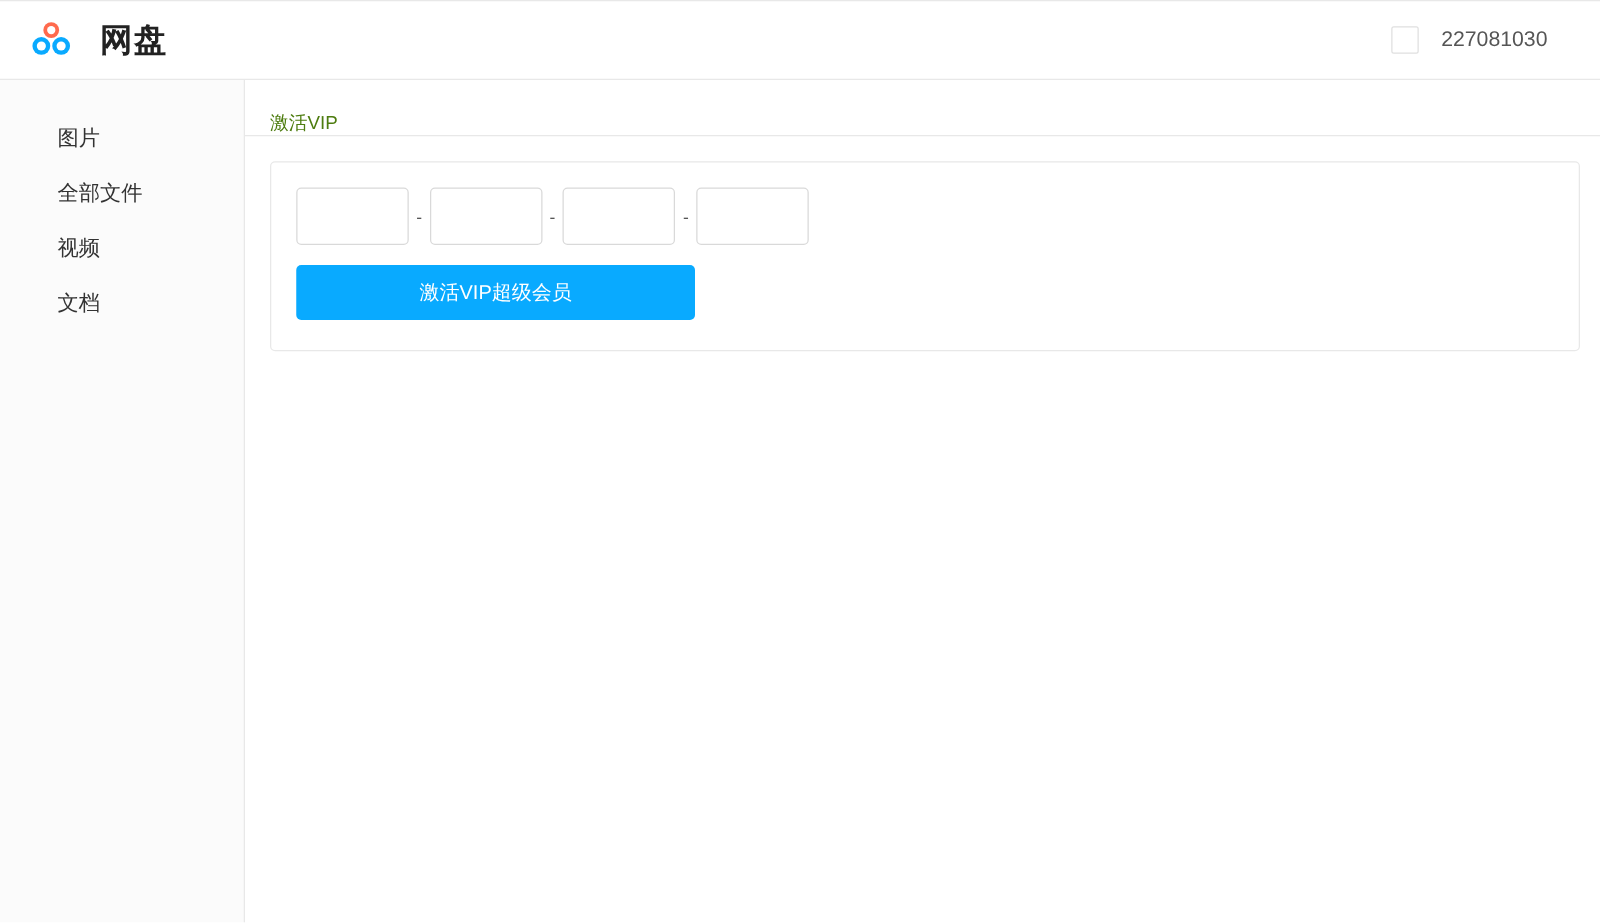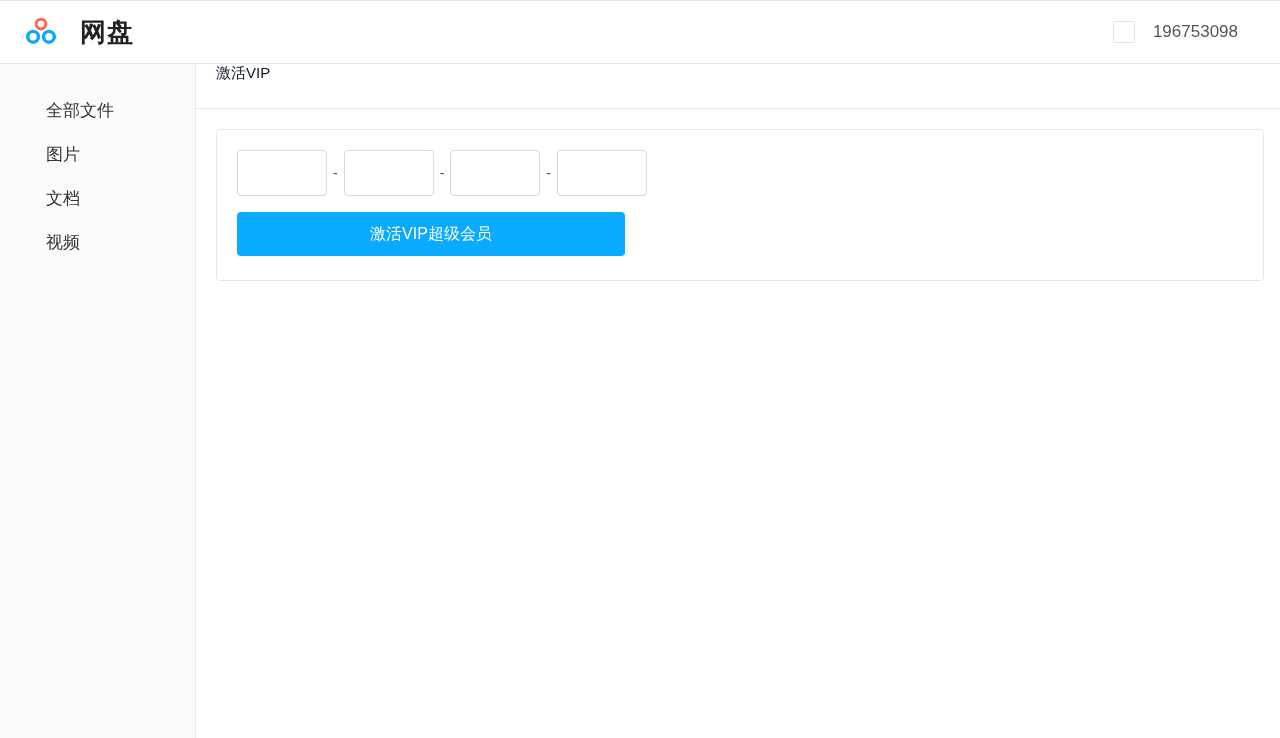--- a/index.html
+++ b/index.html
@@ -76,24 +76,24 @@
     }
     .main {
       flex: 1;
       display: flex;
       flex-direction: column;
     }
     .page-title-bar {
       height: 45px;
       border-bottom: 1px solid #e8e8e8;
       display: flex;
-      align-items: flex-start;
+      align-items: flex-end;
       padding-left: 20px;
       font-size: 15px;
-      color: #0f172a;
+      color: #4d7c0f;
     }
     .content {
       padding: 20px 16px 20px 20px;
     }
     .card {
       border: 1px solid #e8e8e8;
       border-radius: 4px;
       padding: 20px 20px 24px 20px;
     }
     .code-inputs {
@@ -109,21 +109,21 @@
       border-radius: 4px;
       padding: 0 10px;
       font-size: 15px;
       outline: none;
     }
     .code-sep {
       color: #555;
       font-size: 14px;
     }
     .activate-btn {
-      width: 388px;
+      width: 319px;
       height: 44px;
       background: #09aaff;
       color: #fff;
       border: none;
       border-radius: 4px;
       font-size: 16px;
       cursor: pointer;
     }
   </style>
 </head>
@@ -138,37 +138,37 @@
         <circle cx="34" cy="30" r="9" fill="#09aaff"></circle>
         <circle cx="24" cy="14" r="4.2" fill="#fff"></circle>
         <circle cx="14" cy="30" r="4.6" fill="#fff"></circle>
         <circle cx="34" cy="30" r="4.6" fill="#fff"></circle>
       </svg>
     </span>
     <span class="logo-text">网盘</span>
   </div>
   <div class="user-area">
     <span class="avatar"></span>
-    <span>196753098</span>
+    <span>227081030</span>
   </div>
 </div>
 
 <div class="layout">
   <div class="sidebar">
     <div class="sidebar-item">
+      <span>图片</span>
+    </div>
+    <div class="sidebar-item">
       <span>全部文件</span>
     </div>
     <div class="sidebar-item">
-      <span>图片</span>
+      <span>视频</span>
     </div>
     <div class="sidebar-item">
       <span>文档</span>
-    </div>
-    <div class="sidebar-item">
-      <span>视频</span>
     </div>
   </div>
 
   <div class="main">
     <div class="page-title-bar">
       <span>激活VIP</span>
     </div>
     <div class="content">
       <div class="card">
         <div class="code-inputs">

